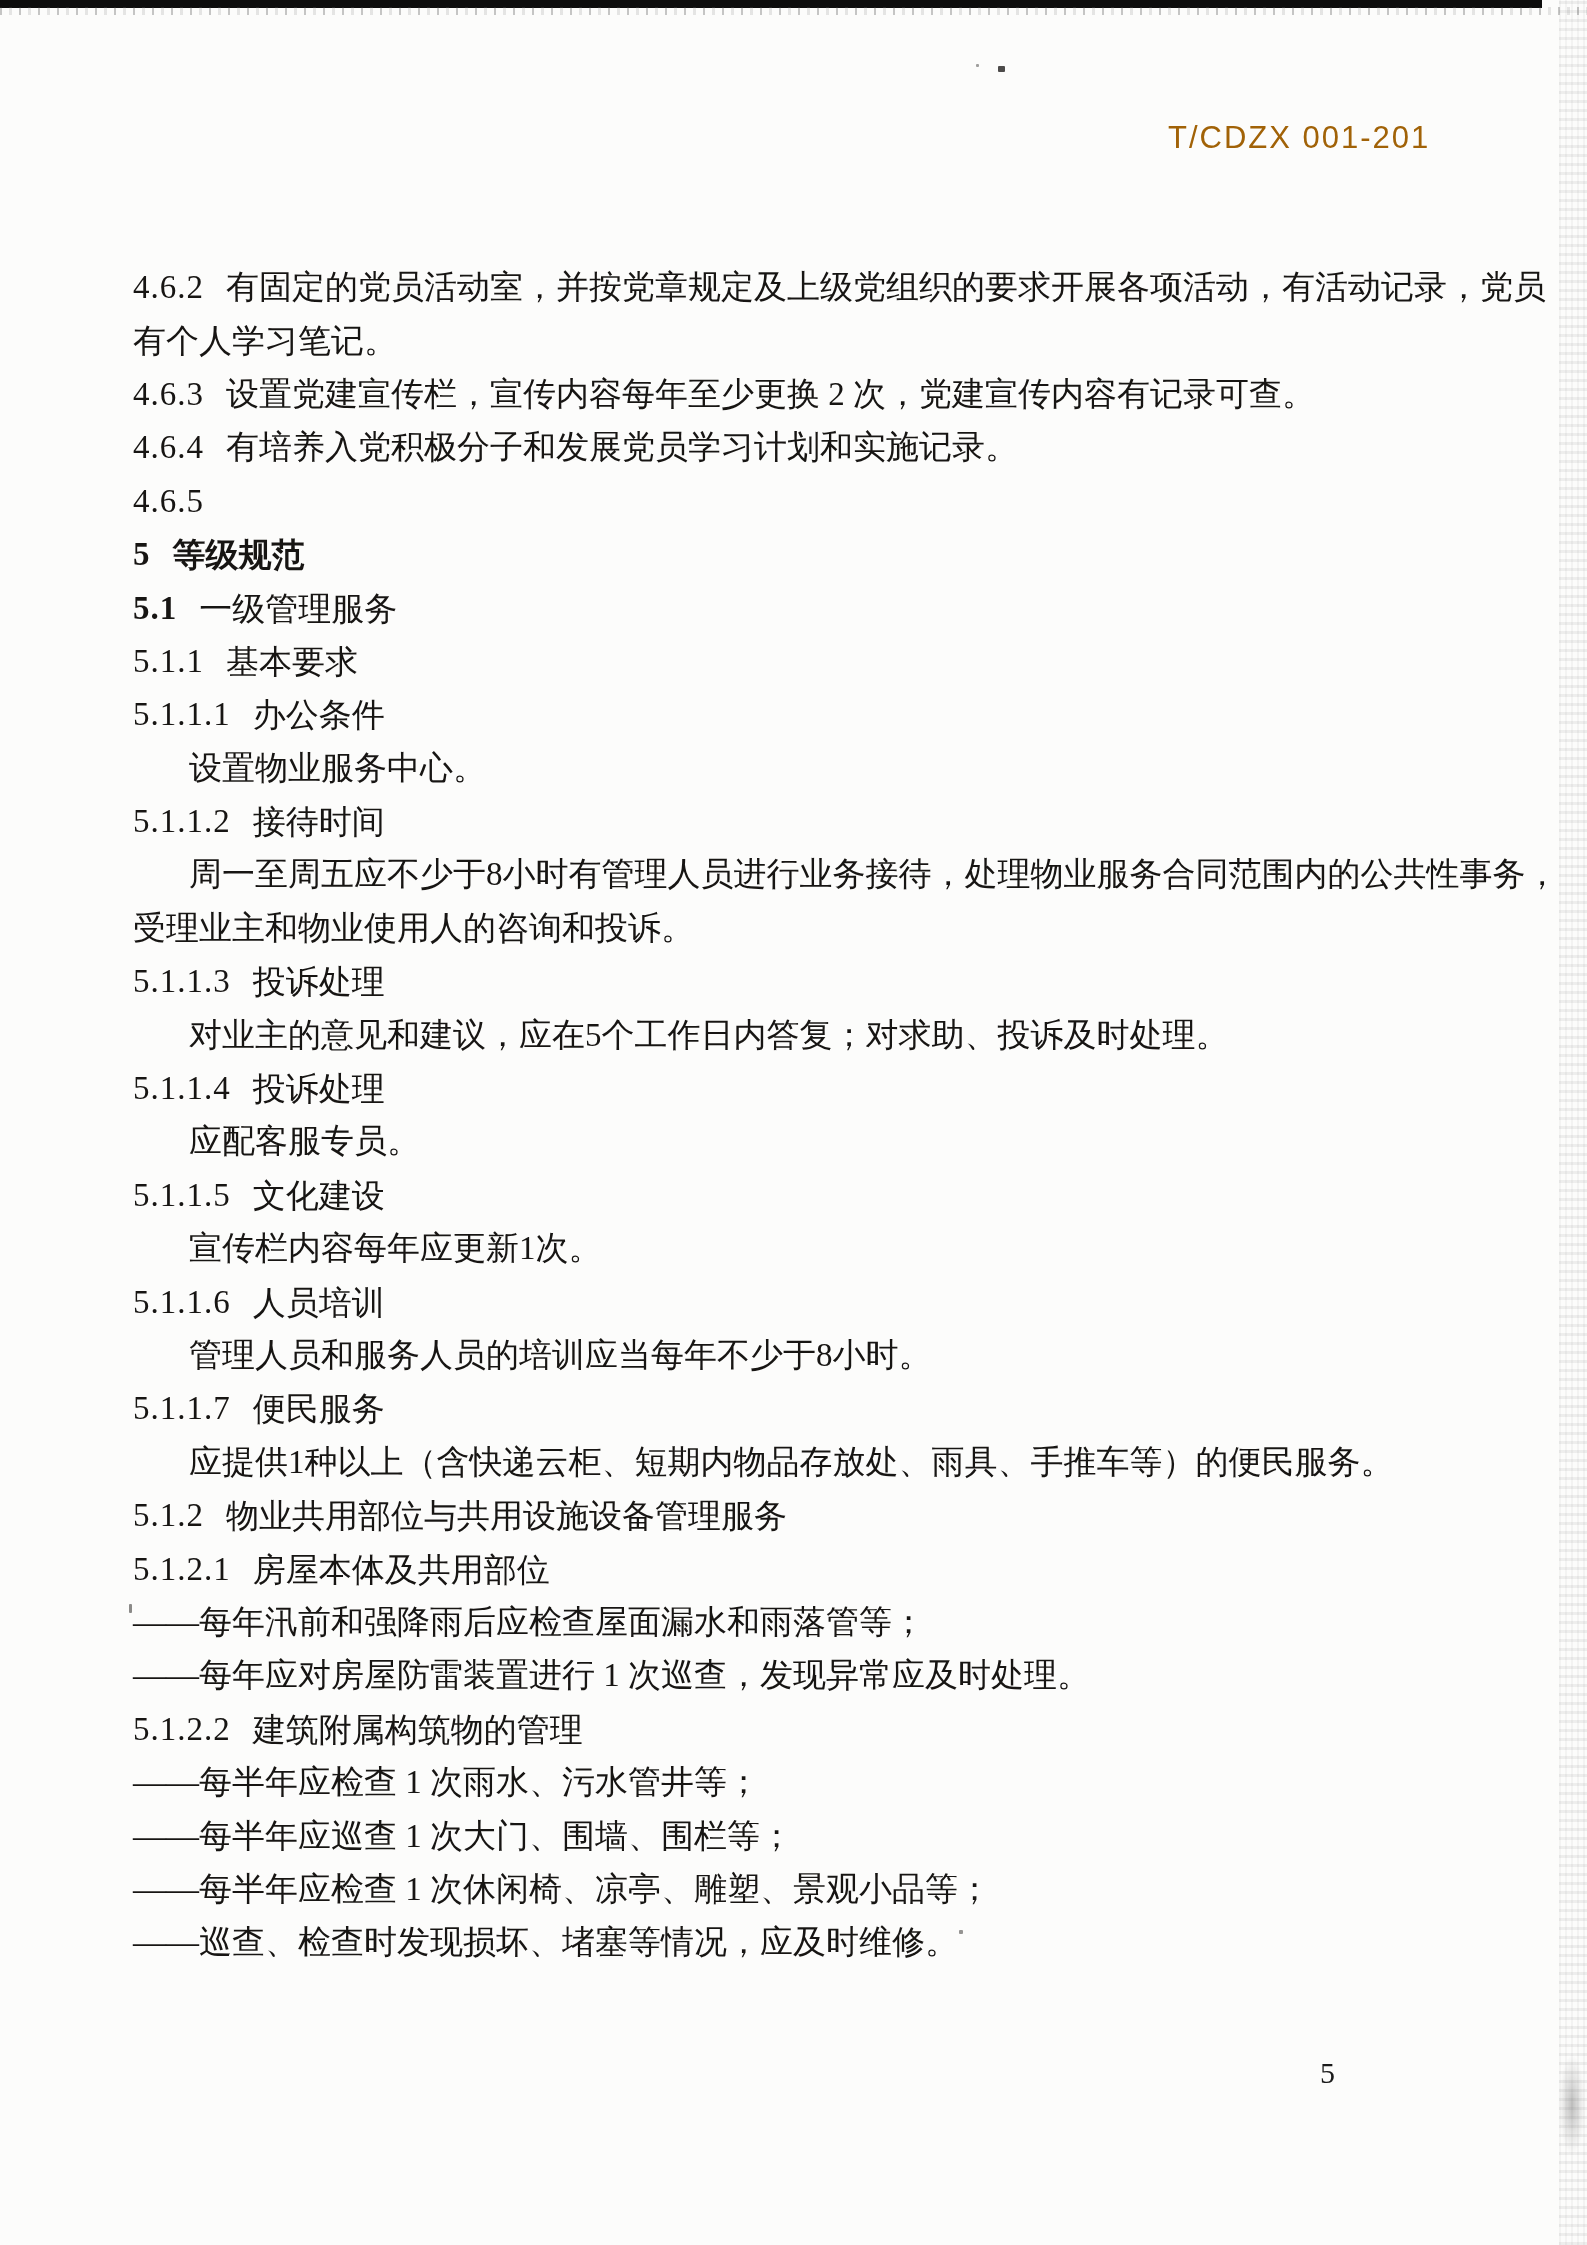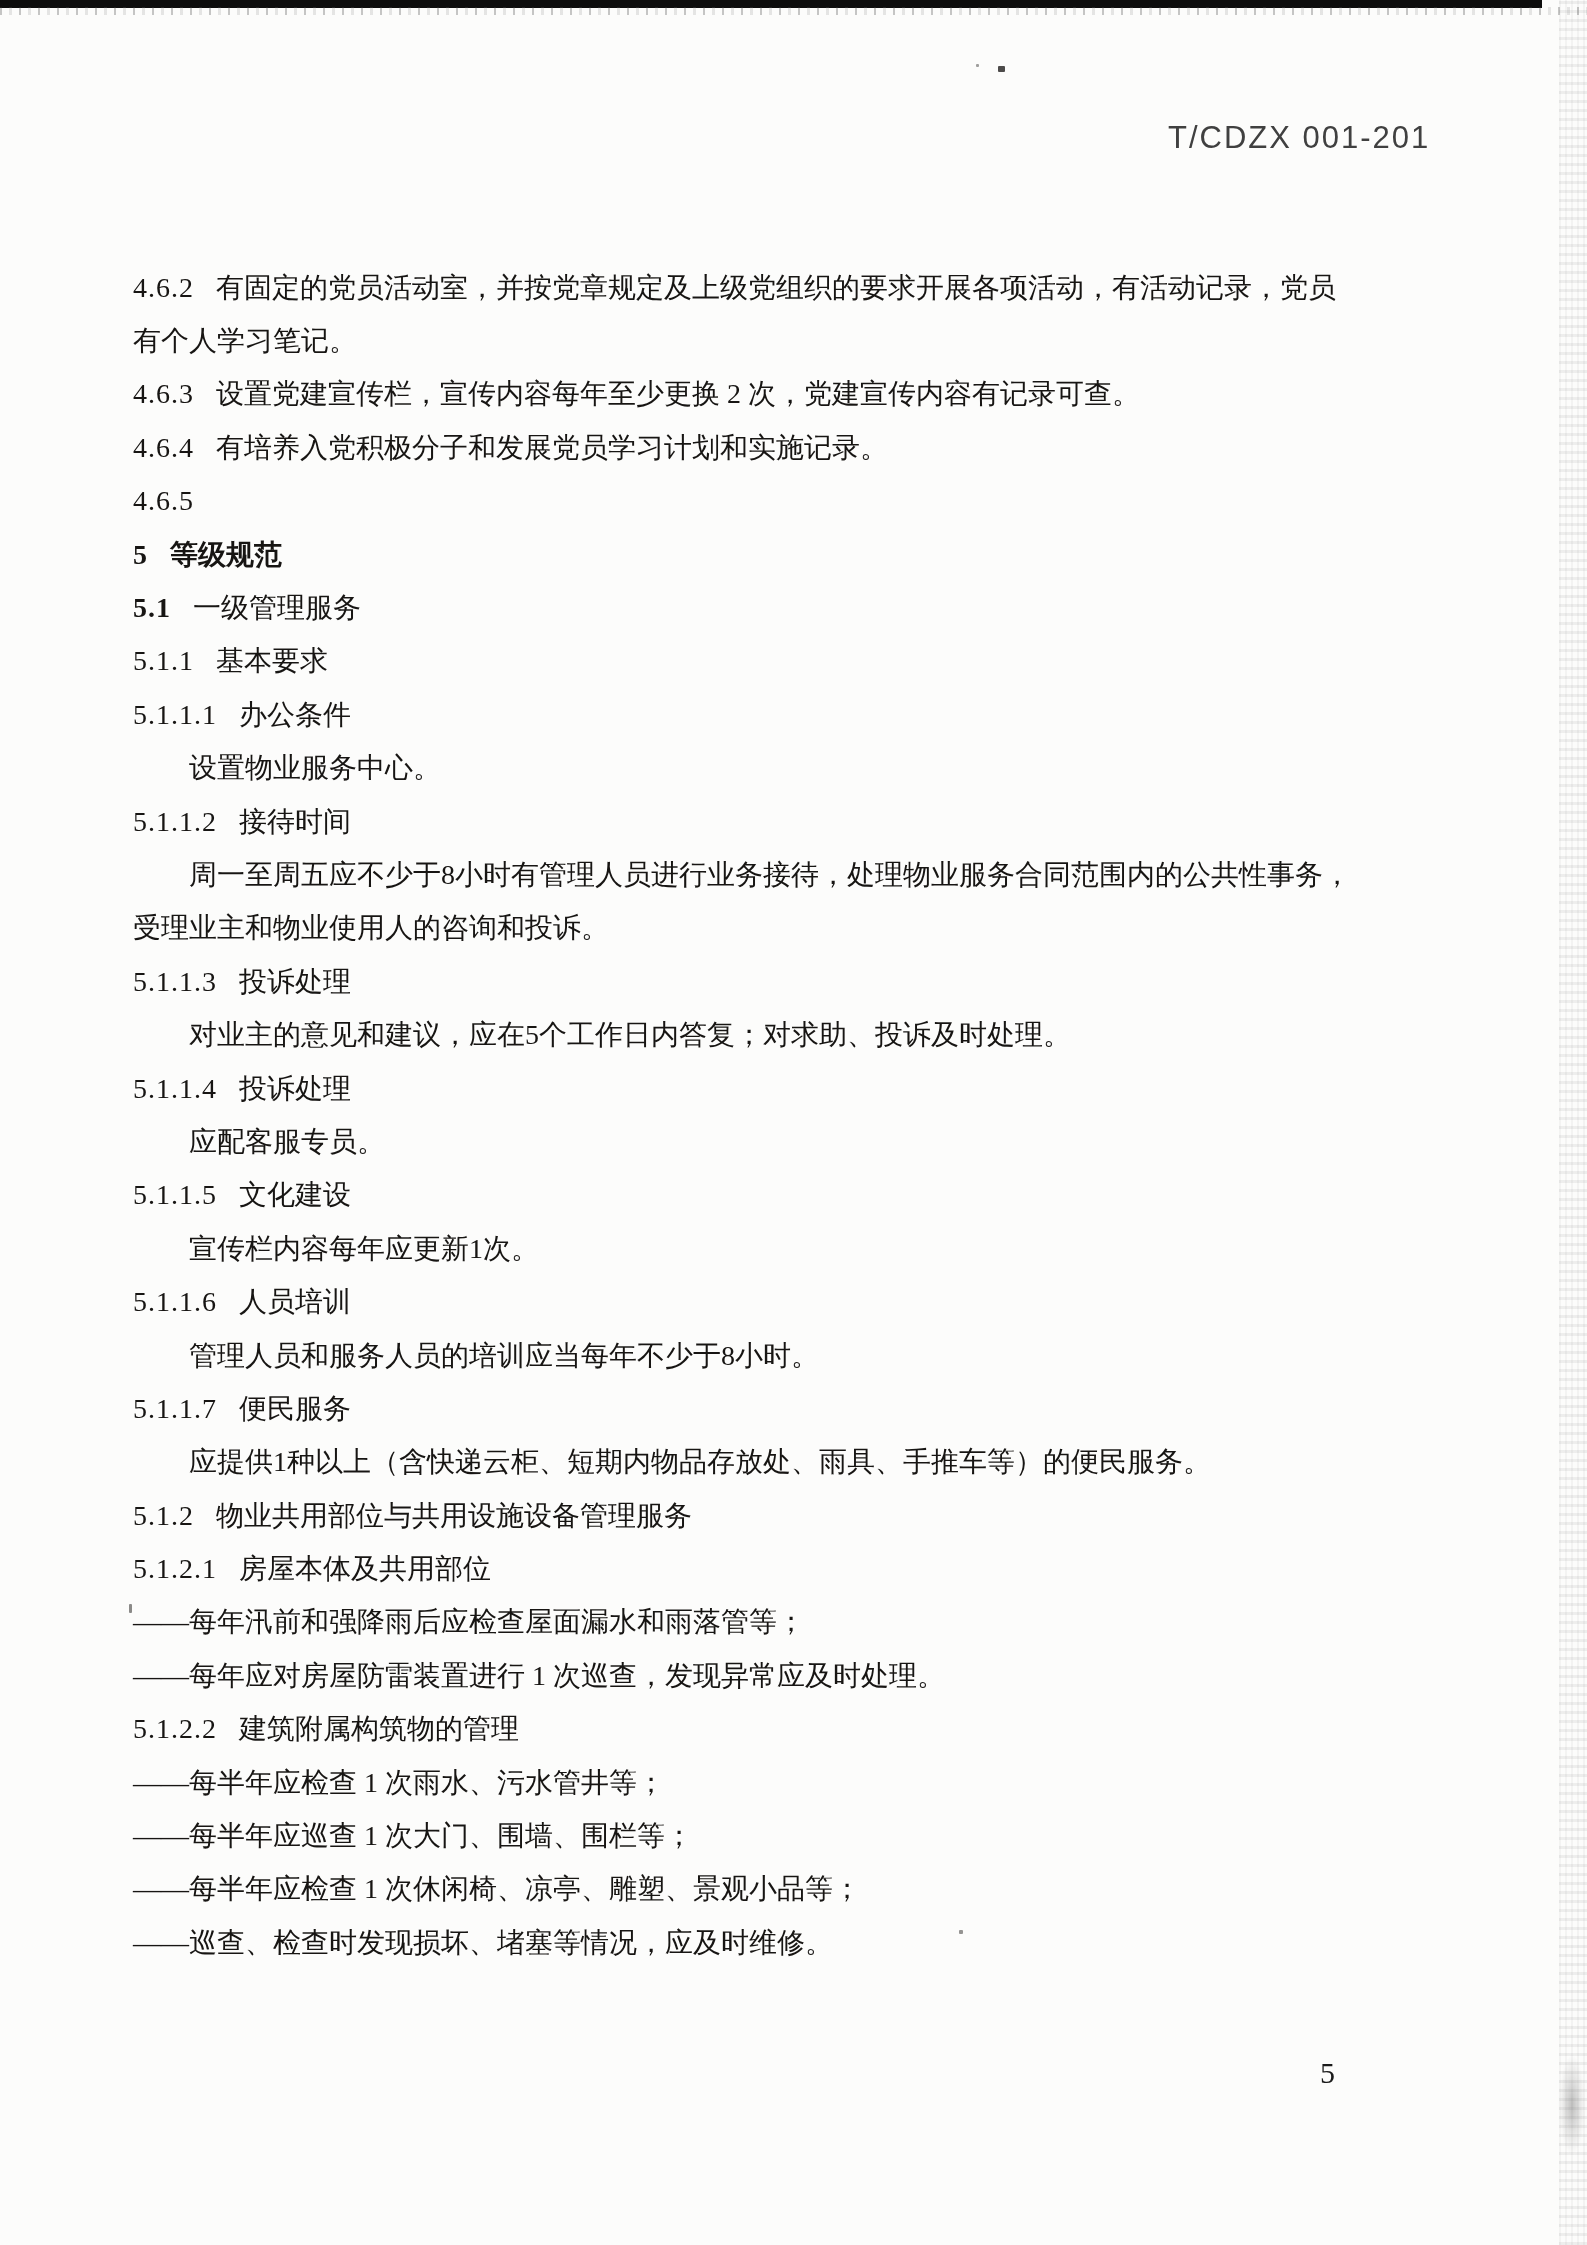--- a/index.html
+++ b/index.html
@@ -41,36 +41,36 @@
   .speck.s1 { left:976px;  top:64px;   width:3px; height:3px; opacity:.45; }
   .speck.s2 { left:998px;  top:66px;   width:7px; height:6px; opacity:.85; }
   .speck.s3 { left:129px;  top:1604px; width:3px; height:9px; opacity:.55; }
   .speck.s4 { left:959px;  top:1930px; width:4px; height:4px; opacity:.5; }
 
   
   .header-code {
     position:absolute; top:120px; left:1168px;
     font-family:"Liberation Sans","DejaVu Sans",sans-serif;
     font-size:31px; font-weight:500; letter-spacing:2px;
-    color:#404040;
+    color:#a16207;
   }
   .page-num {
     position:absolute; left:1320px; top:2056px;
     font-size:30px; color:#1a1a1a;
   }
 
   
   .doc-body {
     position:absolute; left:133px; top:261px; width:1340px;
   }
   .line {
     height:53.4px;
     display:flex; align-items:center;
     white-space:pre;
-    font-size:28px;
+    font-size:33px;
     line-height:1;
   }
   .num { margin-right:22px; letter-spacing:1px; }
   .num:empty { display:none; }
 
   .t-h1 .num, .t-h2 .num { font-weight:bold; }
   .t-h1 .txt {
     font-family:"Liberation Sans","DejaVu Sans",sans-serif;
     font-weight:bold;
     text-align:right;

